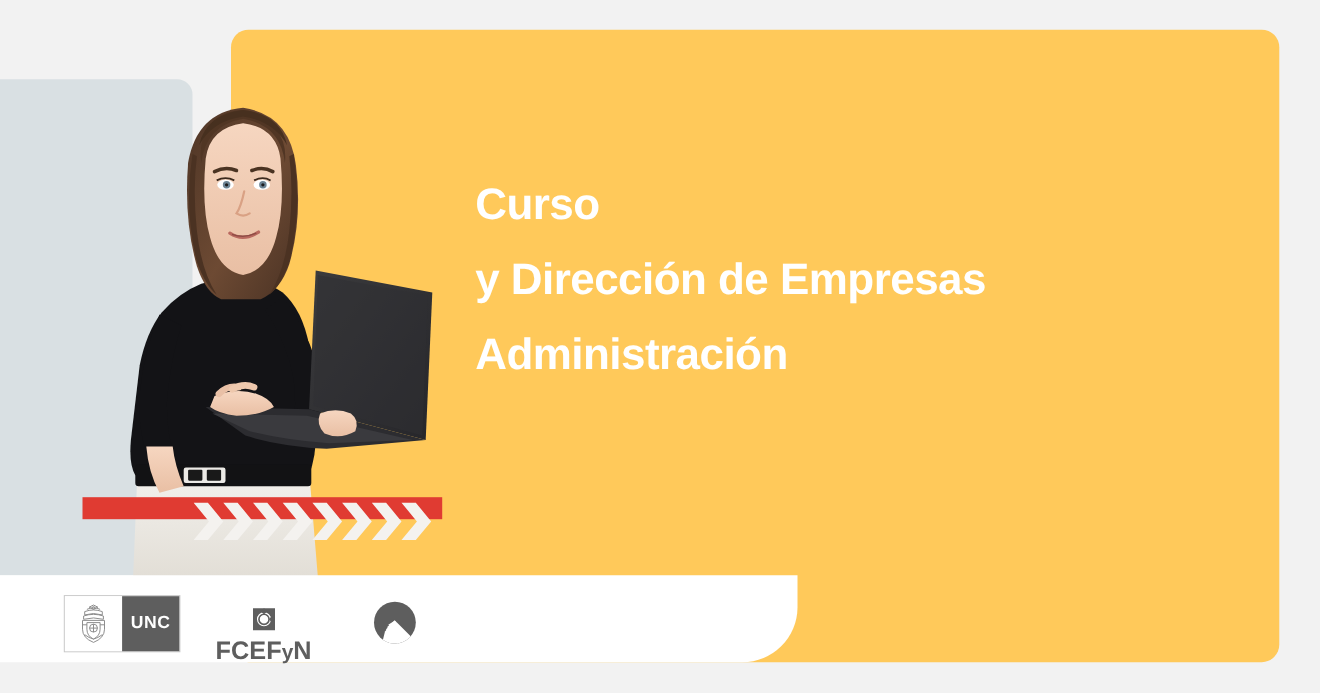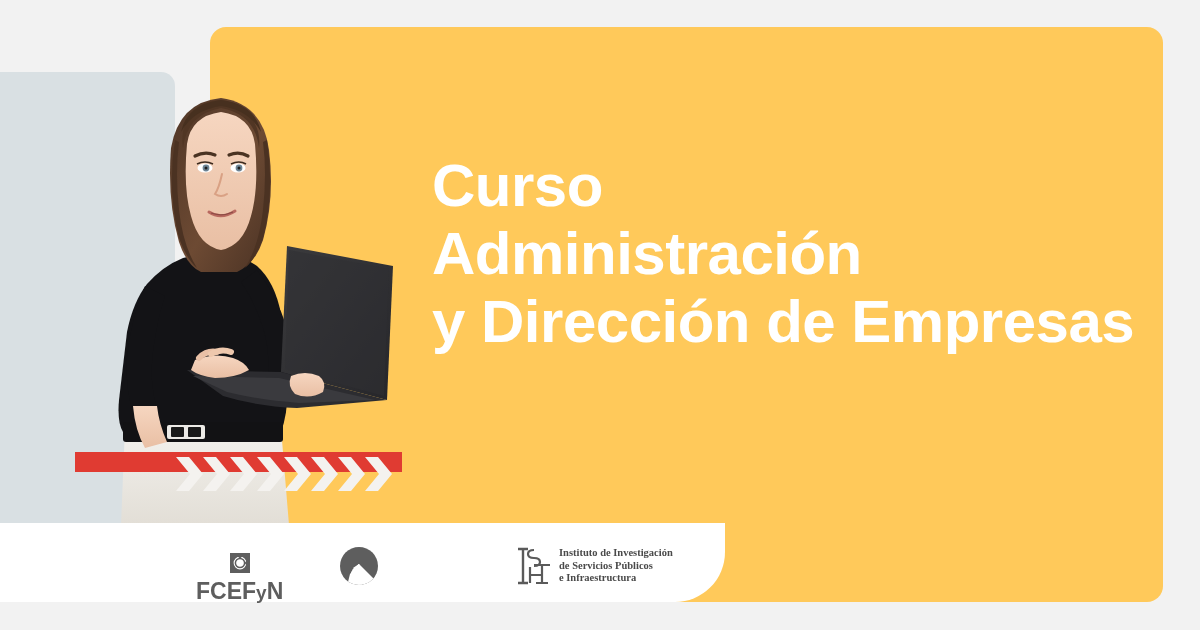--- a/index.html
+++ b/index.html
@@ -30,21 +30,21 @@
     position:absolute; left:75px; top:70px; width:335px; height:455px;
     overflow:hidden;
   }
   .photo-wrap svg{ display:block; }
 
   
   .headline{
     position:absolute; left:432px; top:152px; width:700px;
     color:#ffffff;
     font-weight:bold;
-    font-size:60px;
+    font-size:40px;
     line-height:68px;
     letter-spacing:-0.5px;
   }
   .headline .ln{ display:block; white-space:nowrap; }
 
   
   .redbar{
     position:absolute; left:75px; top:452px; width:327px; height:20px;
     background:#e03b32;
   }
@@ -185,22 +185,22 @@
         <path d="M124 288 Q132 280 142 282" stroke="#e9c0a6" stroke-width="6" fill="none" stroke-linecap="round"></path>
         <path d="M136 284 Q146 278 156 282" stroke="#eec8ad" stroke-width="6" fill="none" stroke-linecap="round"></path>
 
         <path d="M216 306 Q230 300 244 306 Q252 312 248 322 Q234 330 220 324 Q212 316 216 306 Z" fill="url(#skin)"></path>
       </g>
     </svg>
   </div>
 
   <div class="headline">
     <span class="ln">Curso</span>
+    <span class="ln">y Dirección de Empresas</span>
     <span class="ln">Administración</span>
-    <span class="ln">y Dirección de Empresas</span>
   </div>
 
   <div class="redbar"></div>
 
   <div class="chevrons">
     <svg width="230" height="38" viewBox="0 0 230 38" xmlns="http://www.w3.org/2000/svg">
       <g fill="#f4f2ef">
         <path d="M0 2 L13 2 L27 19 L13 36 L0 36 L14 19 Z"></path>
         <path d="M27 2 L40 2 L54 19 L40 36 L27 36 L41 19 Z"></path>
         <path d="M54 2 L67 2 L81 19 L67 36 L54 36 L68 19 Z"></path>
@@ -208,20 +208,40 @@
         <path d="M108 2 L121 2 L135 19 L121 36 L108 36 L122 19 Z"></path>
         <path d="M135 2 L148 2 L162 19 L148 36 L135 36 L149 19 Z"></path>
         <path d="M162 2 L175 2 L189 19 L175 36 L162 36 L176 19 Z"></path>
         <path d="M189 2 L202 2 L216 19 L202 36 L189 36 L203 19 Z"></path>
       </g>
     </svg>
   </div>
 
   <div class="logobar"></div>
 
+  <div class="logo-unc">
+    <div class="crest">
+      <svg width="34" height="40" viewBox="0 0 34 40" xmlns="http://www.w3.org/2000/svg">
+        <g stroke="#8d8d8d" stroke-width="0.9" fill="none">
+          <path d="M17 3 L21 5 L17 7 L13 5 Z"></path>
+          <path d="M11 7 Q17 4 23 7"></path>
+          <circle cx="17" cy="5.5" r="1.1"></circle>
+          <path d="M9 9 Q17 6 25 9 L25 12 Q17 9.5 9 12 Z"></path>
+          <path d="M8 13 Q17 10 26 13 L26 16 Q17 13.5 8 16 Z"></path>
+          <path d="M7 17 L27 17 L27 25 Q27 33 17 37 Q7 33 7 25 Z"></path>
+          <path d="M11 19 L23 19 L23 25 Q23 31 17 34 Q11 31 11 25 Z"></path>
+          <circle cx="17" cy="24" r="3.6"></circle>
+          <path d="M17 20.4 L17 27.6 M13.4 24 L20.6 24"></path>
+          <path d="M7 21 L11 21 M23 21 L27 21"></path>
+          <path d="M9 30 Q13 33 17 34 Q21 33 25 30"></path>
+        </g>
+      </svg>
+    </div>
+    <div class="word">UNC</div>
+  </div>
 
   <div class="logo-fcefyn">
     <span class="mark">
       <svg width="22" height="22" viewBox="0 0 22 22" xmlns="http://www.w3.org/2000/svg">
         <path d="M1 1 H21 V21 H1 Z M11 4.6 A6.4 6.4 0 1 0 11 17.4 A6.4 6.4 0 1 0 11 4.6 Z" fill="#5e5e5e" fill-rule="evenodd"></path>
         <path d="M11 6.4 A4.6 4.6 0 1 1 11 15.6 A4.6 4.6 0 1 1 11 6.4 Z" fill="none" stroke="#5e5e5e" stroke-width="1.5"></path>
         <path d="M11 1 L14 4 L11 6.4 L8 4 Z M21 11 L18 14 L15.6 11 L18 8 Z" fill="#5e5e5e"></path>
       </svg>
     </span>
     <span class="txt"><span>FCEF</span><span class="sub">y</span><span>N</span></span>
@@ -240,31 +260,14 @@
           <path d="M20 18 L44 42 L38 46 L14 22 Z"></path>
           <path d="M20 18 L34 46 L27 48 L13 24 Z"></path>
           <path d="M20 18 L24 48 L17 48 L12 26 Z"></path>
           <path d="M20 18 L14 48 L7 44 L11 28 Z"></path>
         </g>
         <path d="M20 18 L40 38 L20 18 Z" fill="none"></path>
       </svg>
     </span>
   </div>
 
-  <div class="logo-ispi">
-    <span class="mark">
-      <svg width="36" height="40" viewBox="0 0 36 40" xmlns="http://www.w3.org/2000/svg">
-        <g stroke="#5a5a5a" fill="none">
-          <path d="M2 3 H12 M7 3 V37 M2 37 H12" stroke-width="2.4"></path>
-          <path d="M18 4 Q12 4 12 8 Q12 12 18 12 Q24 12 24 16 Q24 20 18 20" stroke-width="2.2"></path>
-          <path d="M18 19 H34 M26 19 V37 M20 37 H32" stroke-width="2.2"></path>
-          <path d="M14 21 V37 M14 29 H26" stroke-width="2.2"></path>
-        </g>
-      </svg>
-    </span>
-    <span class="stack">
-      <span>Instituto de Investigación</span>
-      <span>de Servicios Públicos</span>
-      <span>e Infraestructura</span>
-    </span>
-  </div>
 
 </div>
 
 </body></html>

